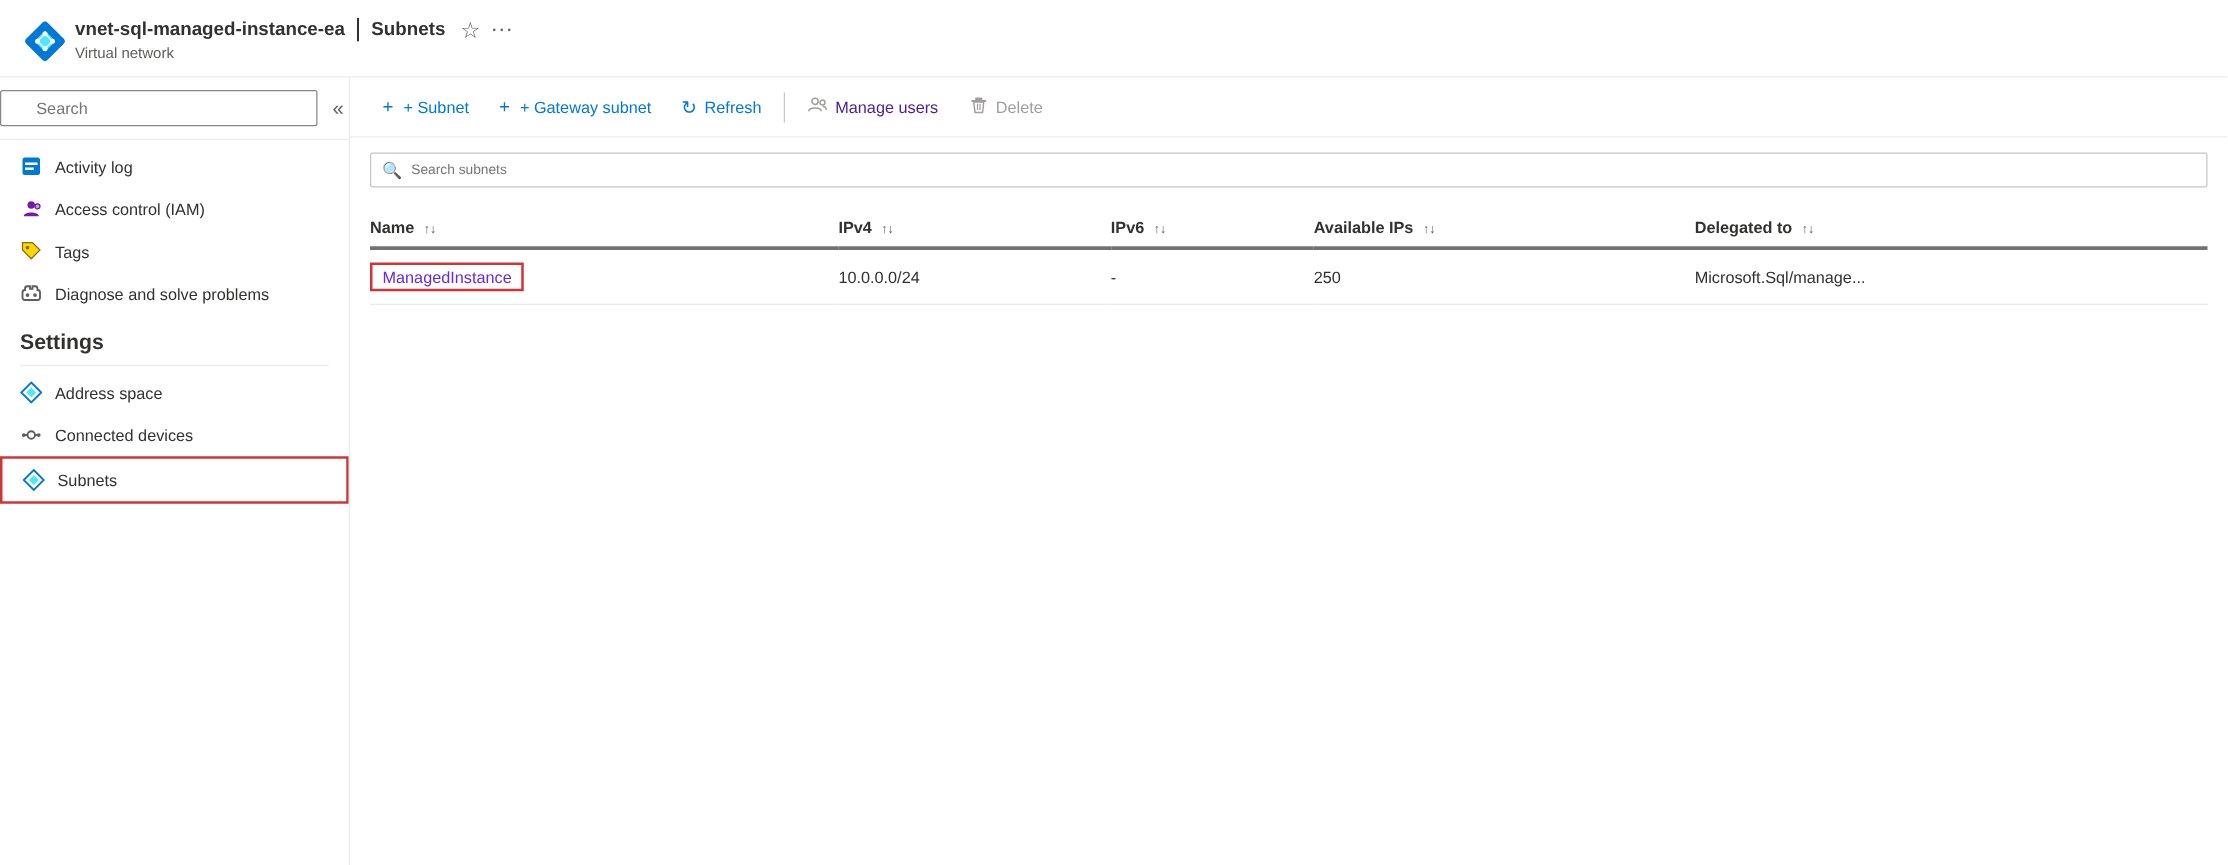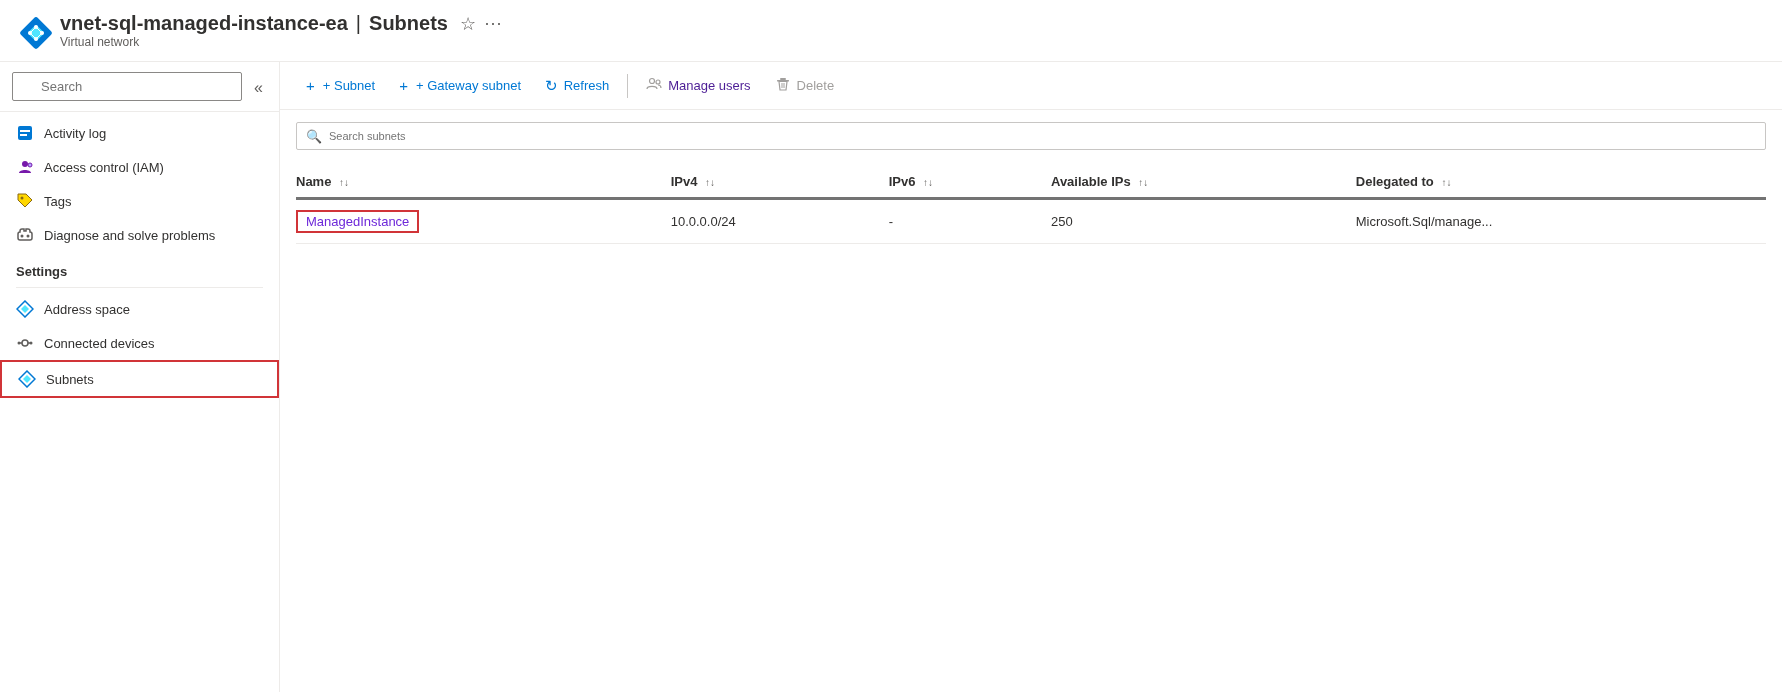--- a/index.html
+++ b/index.html
@@ -3,35 +3,35 @@
   <meta charset="utf-8">
   <style>
     * { box-sizing: border-box; margin: 0; padding: 0; }
     body { font-family: 'Segoe UI', Arial, sans-serif; font-size: 14px; color: #323130; background: #fff; height: 692px; overflow: hidden; }
 
     .app-container { display: flex; flex-direction: column; height: 692px; }
 
     
     .header { display: flex; align-items: center; padding: 12px 20px; border-bottom: 1px solid #edebe9; gap: 12px; }
     .header-text { display: flex; flex-direction: column; }
-    .header-title { font-size: 20px; font-weight: 600; color: #323130; }
+    .header-title { font-size: 15px; font-weight: 600; color: #323130; }
     .header-subtitle { font-size: 12px; color: #605e5c; }
 
     
     .main-layout { display: flex; flex: 1; overflow: hidden; }
 
     
     .sidebar { width: 280px; flex-shrink: 0; border-right: 1px solid #edebe9; display: flex; flex-direction: column; overflow-y: auto; }
     .sidebar-search-input { width: 100%; padding: 6px 10px 6px 32px; border: 1px solid #8a8886; border-radius: 2px; font-size: 13px; color: #323130; background: #fff; position: relative; }
     .sidebar-search-wrap { position: relative; }
 
     .sidebar-nav { flex: 1; padding: 4px 0; }
     .nav-item { display: flex; align-items: center; padding: 8px 16px; gap: 10px; cursor: pointer; color: #323130; font-size: 13px; }
 
-    .settings-header { padding: 12px 16px 4px; font-size: 13px; font-weight: 600; color: #323130; }
+    .settings-header { padding: 12px 16px 4px; font-size: 17px; font-weight: 600; color: #323130; }
     .settings-divider { height: 1px; background: #edebe9; margin: 4px 16px; }
 
     
     .content { flex: 1; display: flex; flex-direction: column; overflow: hidden; }
 
     
     .toolbar { display: flex; align-items: center; padding: 8px 16px; gap: 4px; border-bottom: 1px solid #edebe9; }
     .toolbar-btn { display: flex; align-items: center; gap: 6px; padding: 6px 10px; border: none; background: transparent; cursor: pointer; color: #0078d4; font-size: 13px; border-radius: 2px; }
     .toolbar-btn.disabled { color: #a19f9d; cursor: default; }
     .toolbar-separator { width: 1px; height: 24px; background: #c8c6c4; margin: 0 4px; }
@@ -81,21 +81,21 @@
         <span style="color:#605e5c; font-size:18px; cursor:pointer; margin-left:4px;">☆</span>
         <span style="color:#605e5c; font-size:18px; cursor:pointer;">···</span>
       </div>
       <span class="header-subtitle">Virtual network</span>
     </div>
   </div>
 
   <div class="main-layout">
 
     <div class="sidebar">
-      <div style="position:relative; padding: 10px 12px; border-bottom: 1px solid #edebe9; display:flex; align-items:flex-end;">
+      <div style="position:relative; padding: 10px 0; border-bottom: 1px solid #edebe9; display:flex; align-items:flex-end;">
         <div class="sidebar-search-wrap" style="flex:1; position:relative;">
           <span style="position:absolute; left:8px; top:50%; transform:translateY(-50%); color:#605e5c; font-size:13px;">🔍</span>
           <input type="text" class="sidebar-search-input" style="width: 100%; padding: 6px 10px 6px 28px; border: 1px solid rgb(138, 136, 134); border-radius: 2px; font-size: 13px;" placeholder="Search">
         </div>
         <span style="margin-left:8px; cursor:pointer; color:#605e5c; font-size:16px; padding:4px;">«</span>
       </div>
 
       <div class="sidebar-nav">
 
 

